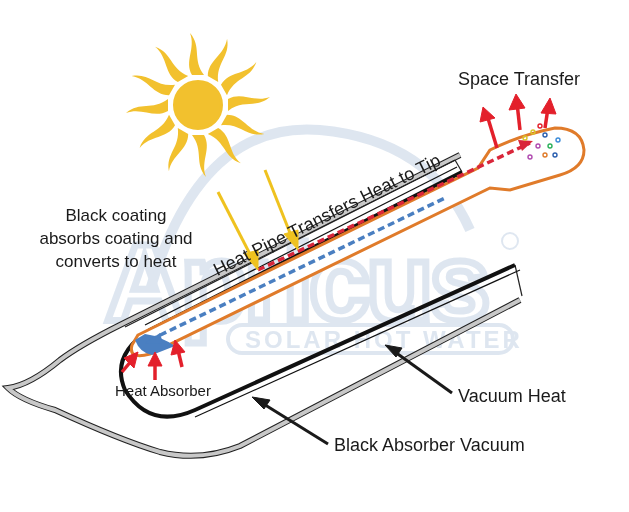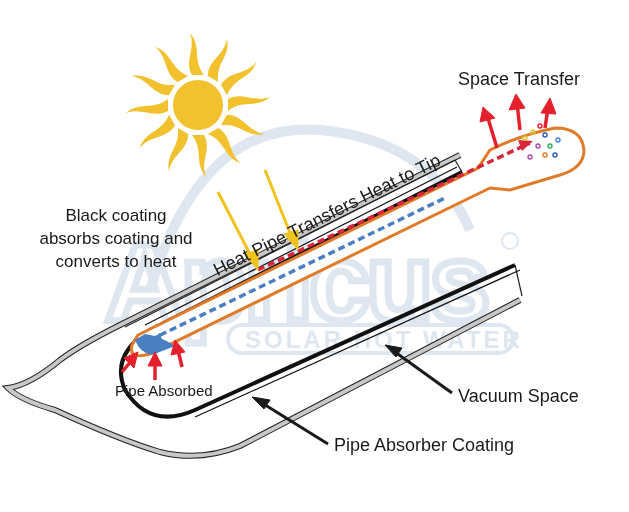--- a/index.html
+++ b/index.html
@@ -111,16 +111,16 @@
       <line x1="452" y1="393" x2="395" y2="352" stroke-width="3"></line>
       <polygon points="385,345 402,348 396,357"></polygon>
       <line x1="328" y1="444" x2="262" y2="403" stroke-width="3"></line>
       <polygon points="252,397 270,400 264,409"></polygon>
     </g>
   </svg>
 
   <div class="label lbl-coating">Black coating absorbs coating and converts to heat</div>
   <div class="label lbl-transfer">Space Transfer</div>
   <div class="label lbl-pipe">Heat Pipe Transfers Heat to Tip</div>
-  <div class="label lbl-absorbed">Pipe Absorbed</div>
-  <div class="label lbl-vacuum">Vacuum Space</div>
-  <div class="label lbl-blackabs">Pipe Absorber Coating</div>
+  <div class="label lbl-absorbed">Heat Absorber</div>
+  <div class="label lbl-vacuum">Vacuum Heat</div>
+  <div class="label lbl-blackabs">Black Absorber Vacuum</div>
 </div>
 
 </body></html>

